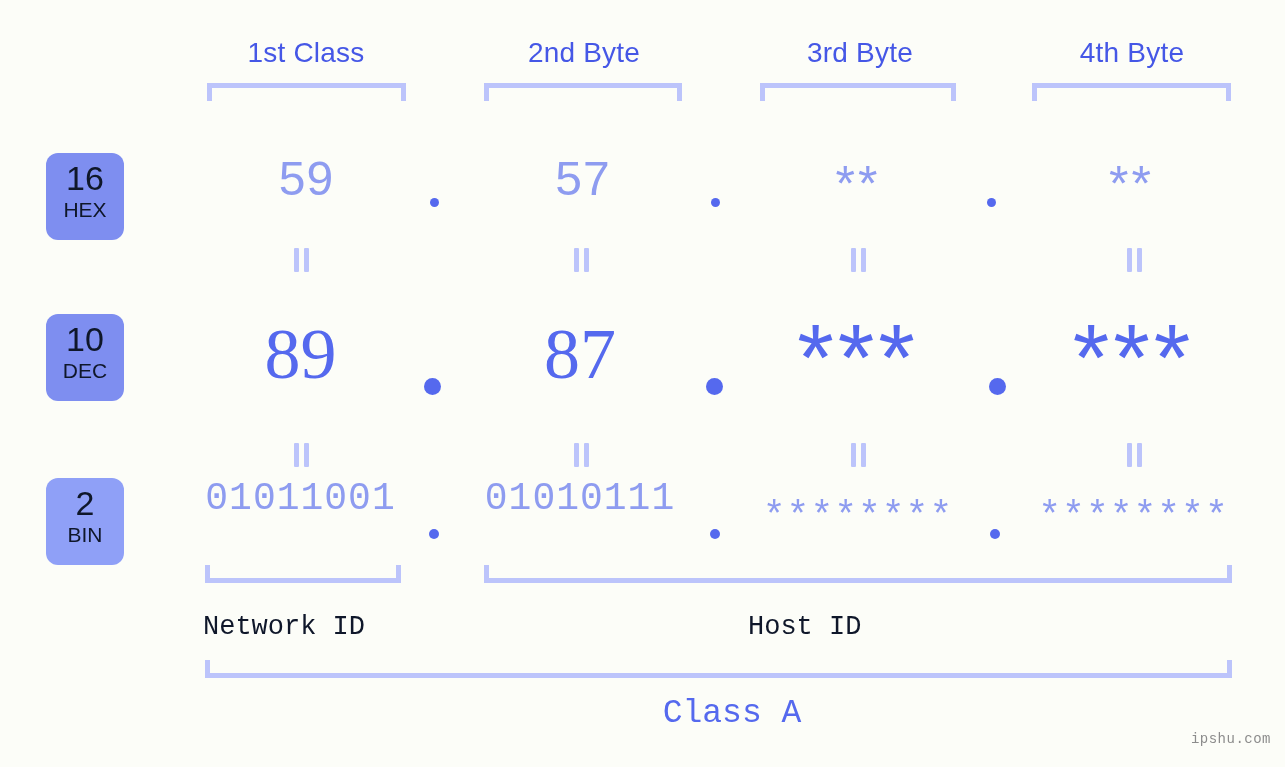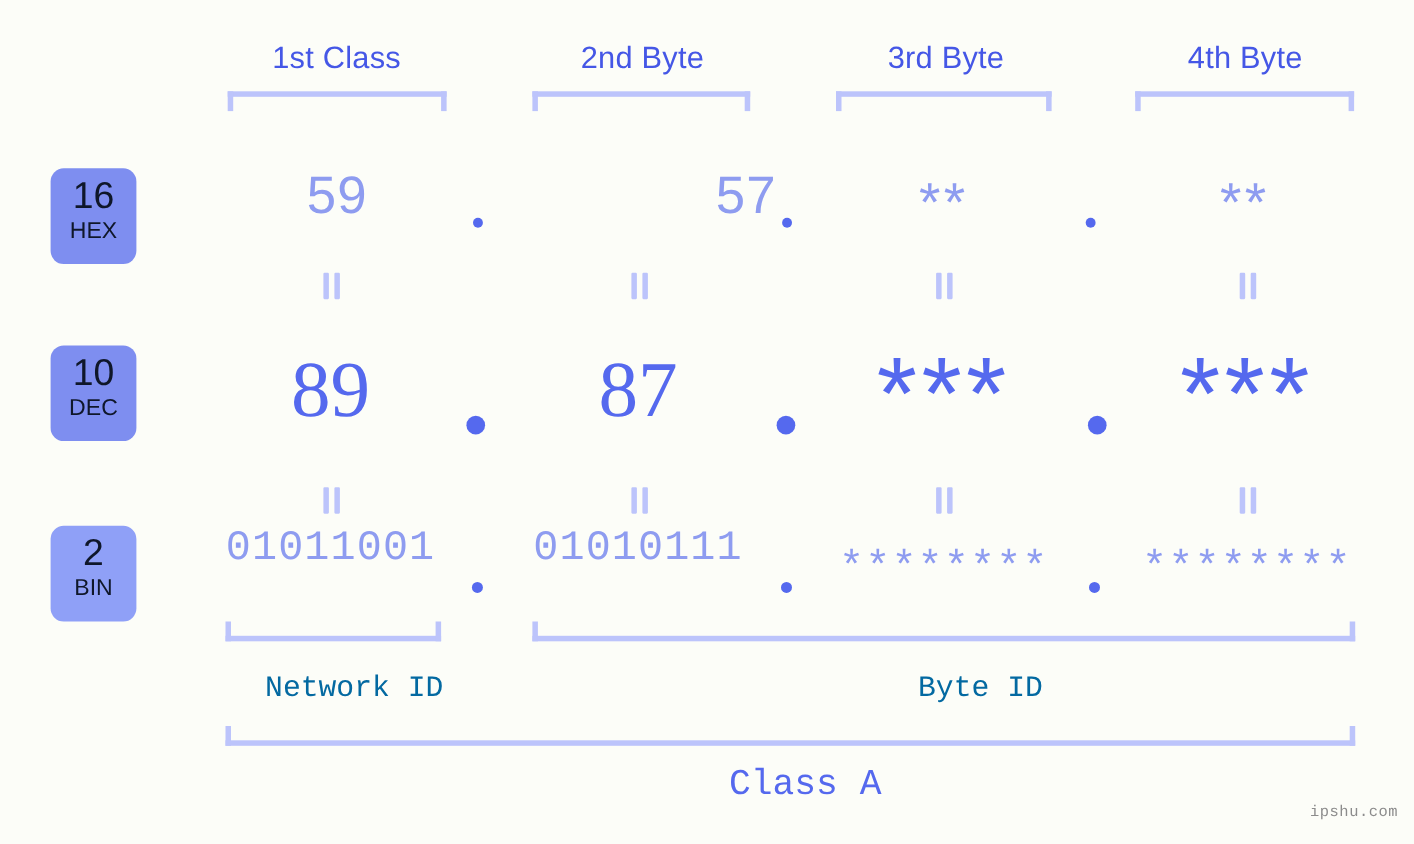--- a/index.html
+++ b/index.html
@@ -164,25 +164,25 @@
     height: 24px;
     background: #bcc4fb;
     border-radius: 1px;
   }
   .eq span.a { left: 1px; }
   .eq span.b { left: 11px; }
 
   
   .id-label {
     position: absolute;
-    text-align: right;
+    text-align: left;
     font-family: "Liberation Mono", monospace;
     font-size: 27px;
     line-height: 32px;
-    color: #0369a1;
+    color: #0f172a;
     white-space: nowrap;
   }
   .class-label {
     position: absolute;
     text-align: center;
     font-family: "Liberation Mono", monospace;
     font-size: 33px;
     line-height: 40px;
     color: #5569ee;
     white-space: nowrap;
@@ -221,21 +221,21 @@
   <div class="badge" id="badge-dec">
     <span class="num">10</span>
     <span class="lbl">DEC</span>
   </div>
   <div class="badge" id="badge-bin">
     <span class="num">2</span>
     <span class="lbl">BIN</span>
   </div>
 
   <div class="cell hex-val" style="left:207px; width:199px;">59</div>
-  <div class="cell hex-val" style="left:508px; width:198px;text-align:right;">57</div>
+  <div class="cell hex-val" style="left:484px; width:198px;">57</div>
   <div class="cell hex-star" style="left:760px; width:196px;">**</div>
   <div class="cell hex-star" style="left:1032px; width:199px;">**</div>
 
   <div class="dot dot-sm" style="left:430px; top:198px;"></div>
   <div class="dot dot-sm" style="left:711px; top:198px;"></div>
   <div class="dot dot-sm" style="left:987px; top:198px;"></div>
 
   <div class="eq" style="left:293px; top:248px;">
     <span class="a"></span>
       <span class="b"></span>
@@ -285,21 +285,21 @@
   <div class="cell bin-star" style="left:1034px; width:199px;">********</div>
 
   <div class="dot dot-md" style="left:429px; top:529px;"></div>
   <div class="dot dot-md" style="left:710px; top:529px;"></div>
   <div class="dot dot-md" style="left:990px; top:529px;"></div>
 
   <div class="bracket-up" style="left:205px; top:565px; width:196px;"></div>
   <div class="bracket-up" style="left:484px; top:565px; width:748px;"></div>
 
   <div class="id-label" style="left:203px; top:611px; width:200px;">Network ID</div>
-  <div class="id-label" style="left:748px; top:611px; width:200px;">Byte ID</div>
+  <div class="id-label" style="left:748px; top:611px; width:200px;">Host ID</div>
 
   <div class="bracket-up" style="left:205px; top:660px; width:1027px;"></div>
 
   <div class="class-label" style="left:532px; top:694px; width:400px;">Class A</div>
 
   <div class="watermark">ipshu.com</div>
 
 </div>
 
 </body></html>

